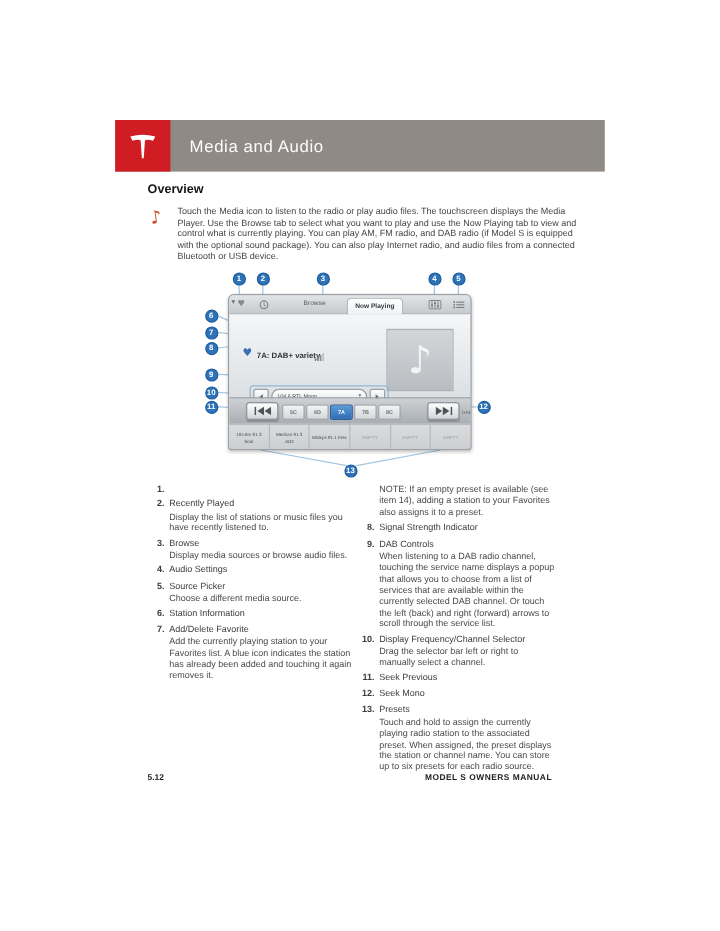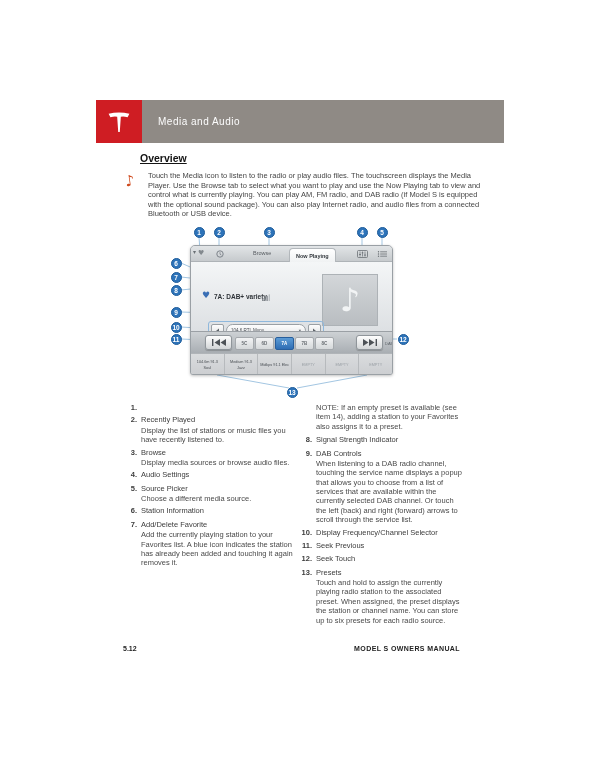--- a/index.html
+++ b/index.html
@@ -4,23 +4,23 @@
 <style>
   * { margin:0; padding:0; box-sizing:border-box; }
   html,body { background:#ffffff; }
   .page {
     position:relative; width:600px; height:776px; background:#fff;
     font-family:"Liberation Sans", sans-serif; color:#464646; overflow:hidden;
   }
   
   .header-bar { position:absolute; left:96px; top:100px; width:408px; height:43px; background:#8f8a85; }
   .logo-box { position:absolute; left:0; top:0; width:46px; height:43px; background:#cf1d23; display:flex; align-items:center; justify-content:center; }
-  .header-title { position:absolute; left:62px; top:0; height:43px; display:flex; align-items:center; font-size:10px; color:#fdfdfd; letter-spacing:.5px; }
-  
-  .overview-heading { position:absolute; left:140px; top:152px; font-size:10.5px; font-weight:bold; color:#141414;text-decoration:underline; }
+  .header-title { position:absolute; left:62px; top:0; height:43px; display:flex; align-items:center; font-size:14px; color:#fdfdfd; letter-spacing:.5px; }
+  
+  .overview-heading { position:absolute; left:123px; top:152px; font-size:10.5px; font-weight:bold; color:#141414; }
   .intro-icon { position:absolute; left:125px; top:172px; font-family:"DejaVu Sans", sans-serif; font-size:15px; color:#cf4a1e; transform:rotate(-8deg); }
   .intro-text { position:absolute; left:148px; top:171px; width:342px; font-size:7.5px; line-height:1.27; color:#464646; }
   
   .figure { position:absolute; left:160px; top:222px; width:256px; height:185px; }
   .leader-svg { position:absolute; left:0; top:0; width:256px; height:185px; }
   .co { position:absolute; width:11px; height:11px; border-radius:50%; background:#2d73b9; border:1px solid #1e5c9a;
         color:#fff; font-size:6.5px; font-weight:bold; line-height:9px; text-align:center; z-index:5; }
   .player { position:absolute; left:30px; top:23px; width:203px; height:130px; border:1px solid #9aa0a5; border-radius:5px 5px 3px 3px;
             box-shadow:0 1px 3px rgba(0,0,0,.25); background:#dde0e3; overflow:hidden; }
   .toolbar { position:absolute; left:0; top:0; width:100%; height:16px; background:linear-gradient(#e2e5e7,#c6cacd); border-bottom:1px solid #aeb3b7; }
@@ -298,32 +298,33 @@
         <span class="num">9.</span>
         <div class="body">
             <div class="term">DAB Controls</div>
             <div class="desc">When listening to a DAB radio channel, touching the service name displays a popup that allows you to choose from a list of services that are available within the currently selected DAB channel. Or touch the left (back) and right (forward) arrows to scroll through the service list.</div>
           </div>
       </div>
       <div class="li">
         <span class="num">10.</span>
         <div class="body">
             <div class="term">Display Frequency/Channel Selector</div>
+            <div class="desc">Drag the selector bar left or right to manually select a channel.</div>
           </div>
       </div>
       <div class="li">
         <span class="num">11.</span>
         <div class="body">
             <div class="term">Seek Previous</div>
           </div>
       </div>
       <div class="li">
         <span class="num">12.</span>
         <div class="body">
-            <div class="term">Seek Touch</div>
+            <div class="term">Seek Mono</div>
           </div>
       </div>
       <div class="li">
         <span class="num">13.</span>
         <div class="body">
             <div class="term">Presets</div>
             <div class="desc">Touch and hold to assign the currently playing radio station to the associated preset. When assigned, the preset displays the station or channel name. You can store up to six presets for each radio source.</div>
           </div>
       </div>
     </div>

